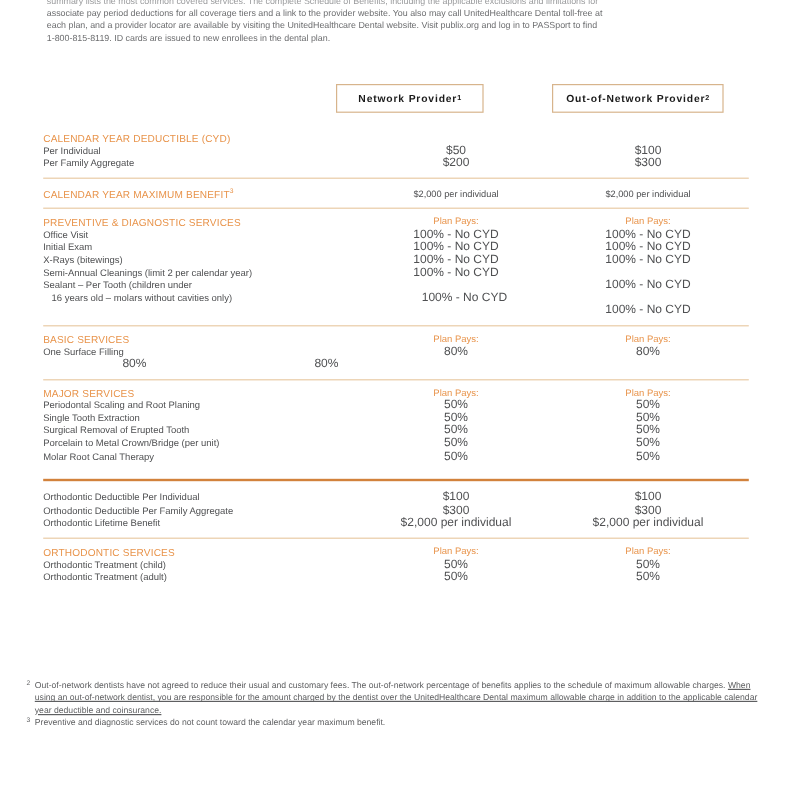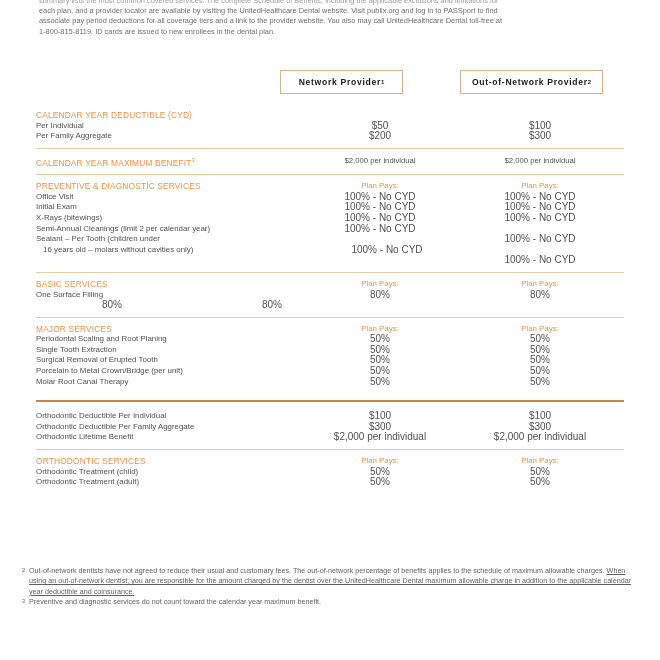--- a/index.html
+++ b/index.html
@@ -75,21 +75,21 @@
     height: 2px;
     background: #d2823c;
     width: 100%;
   }
   .gap-sm { height: 6px; }
   .gap-md { height: 9px; }
   .gap-lg { height: 13px; }
 
   .row {
     display: flex;
-    align-items: center;
+    align-items: flex-end;
     min-height: 10.6px;
     line-height: 10.6px;
   }
   .row .label {
     width: 268px;
     flex: 0 0 268px;
     font-size: 7.9px;
     color: #4f5052;
     white-space: pre-wrap;
   }
@@ -140,22 +140,22 @@
     top: -1px;
     font-size: 5.6px;
   }
   .fn u { text-decoration: underline; }
 </style>
 </head>
 <body>
 
 <div class="intro">
   <div class="clipped-line">summary lists the most common covered services. The complete Schedule of Benefits, including the applicable exclusions and limitations for</div>
+  <div>associate pay period deductions for all coverage tiers and a link to the provider website. You also may call UnitedHealthcare Dental toll-free at</div>
   <div>each plan, and a provider locator are available by visiting the UnitedHealthcare Dental website. Visit publix.org and log in to PASSport to find</div>
-  <div>associate pay period deductions for all coverage tiers and a link to the provider website. You also may call UnitedHealthcare Dental toll-free at</div>
   <div>1-800-815-8119. ID cards are issued to new enrollees in the dental plan.</div>
 </div>
 
 <div class="col-headers">
   <div class="col-header-box c1">
     <span>Network Provider</span>
       <sup>1</sup>
   </div>
   <div class="col-header-box c2">
     <span>Out-of-Network Provider</span>

